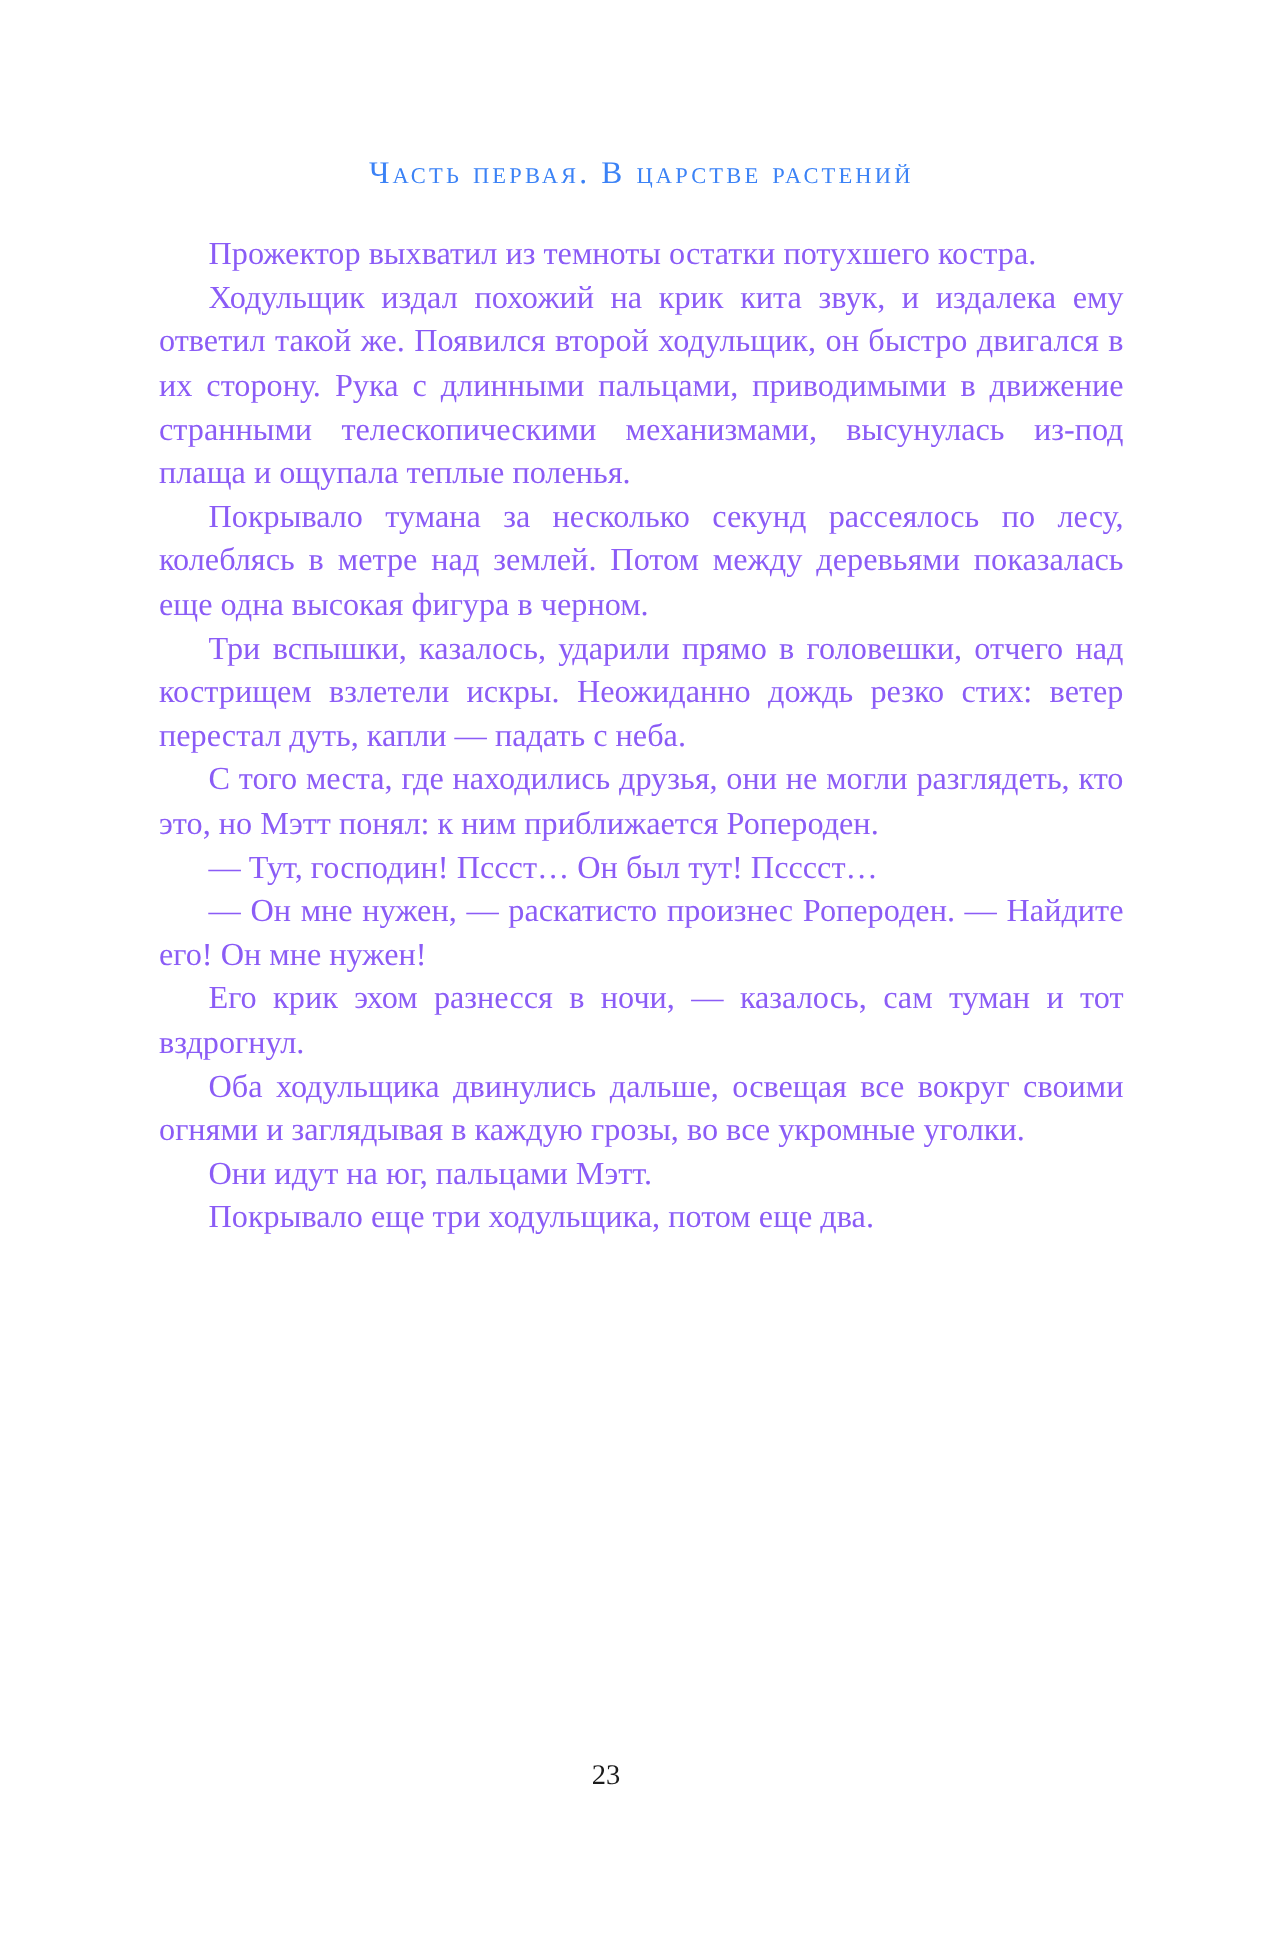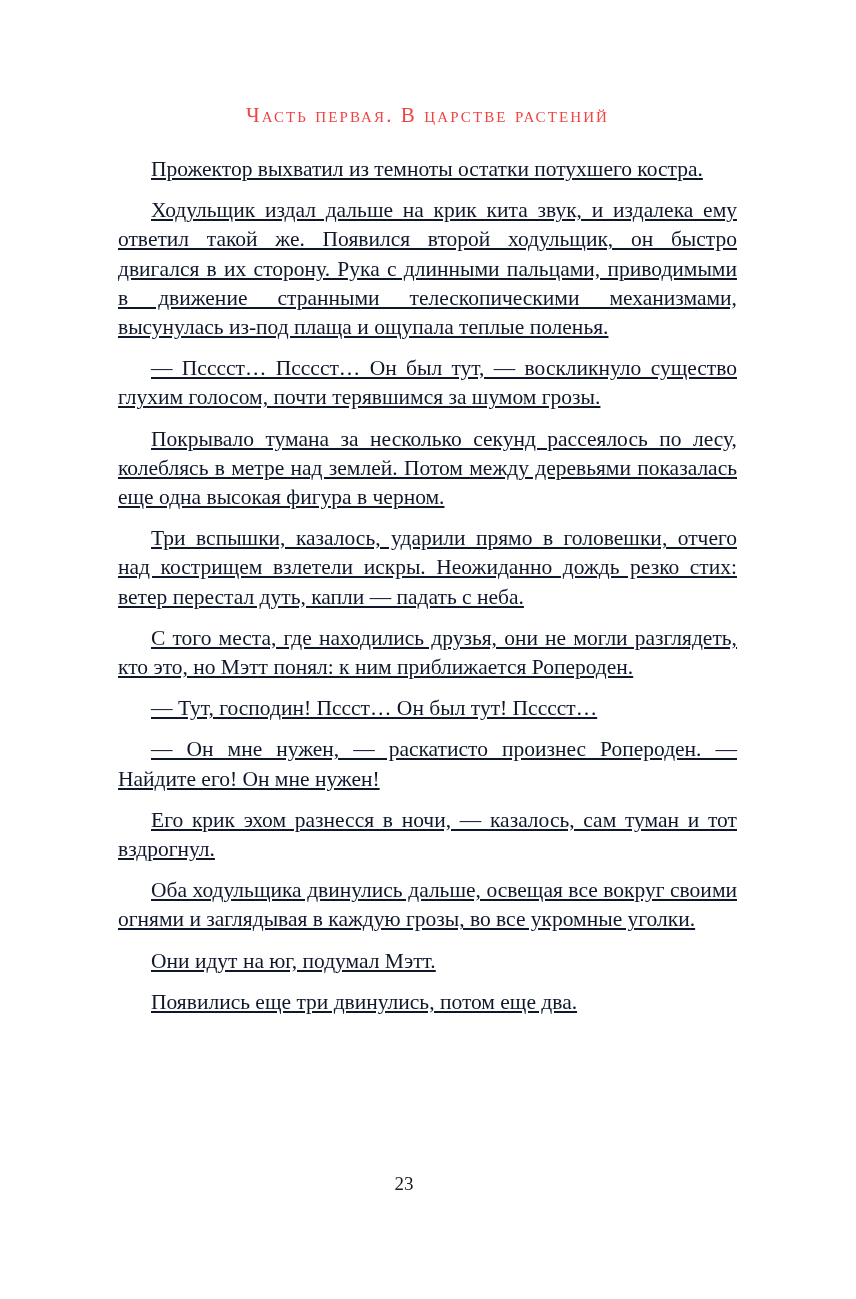--- a/index.html
+++ b/index.html
@@ -21,61 +21,59 @@
     box-sizing: border-box;
     padding: 103px 107px 0 106px;
     background: #ffffff;
   }
   .chapter-header {
     text-align: center;
     font-variant: small-caps;
     letter-spacing: 0.10em;
     font-size: 21px;
     font-weight: 500;
-    color: #ef4444;
+    color: #3b82f6;
     margin: 0 0 27px 0;
     white-space: nowrap;
   }
   .body-text p {
-    margin: 12px;
+    margin: 0;
     padding: 0;
     font-size: 21.5px;
     line-height: 29.2px;
     text-indent: 33px;
     text-align: justify;
-    color: #0f172a;
-    text-decoration: underline;
+    color: #8b5cf6;
   }
   .page-number {
     position: absolute;
     top: 1173px;
     left: 0;
     width: 808px;
     text-align: center;
     font-size: 19px;
     color: #1c1c1c;
   }
 </style>
 </head>
 <body>
 
 <div class="page">
 
   <div class="chapter-header">Часть первая. В царстве растений</div>
 
   <div class="body-text">
     <p>Прожектор выхватил из темноты остатки потухшего костра.</p>
-    <p>Ходульщик издал дальше на крик кита звук, и издалека ему ответил такой же. Появился второй ходульщик, он быстро двигался в их сторону. Рука с длинными пальцами, приводимыми в движение странными телескопическими механизмами, высунулась из-под плаща и ощупала теплые поленья.</p>
-    <p>— Псссст… Псссст… Он был тут, — воскликнуло существо глухим голосом, почти терявшимся за шумом грозы.</p>
+    <p>Ходульщик издал похожий на крик кита звук, и издалека ему ответил такой же. Появился второй ходульщик, он быстро двигался в их сторону. Рука с длинными пальцами, приводимыми в движение странными телескопическими механизмами, высунулась из-под плаща и ощупала теплые поленья.</p>
     <p>Покрывало тумана за несколько секунд рассеялось по лесу, колеблясь в метре над землей. Потом между деревьями показалась еще одна высокая фигура в черном.</p>
     <p>Три вспышки, казалось, ударили прямо в головешки, отчего над кострищем взлетели искры. Неожиданно дождь резко стих: ветер перестал дуть, капли — падать с неба.</p>
     <p>С того места, где находились друзья, они не могли разглядеть, кто это, но Мэтт понял: к ним приближается Ропероден.</p>
     <p>— Тут, господин! Пссст… Он был тут! Псссст…</p>
     <p>— Он мне нужен, — раскатисто произнес Ропероден. — Найдите его! Он мне нужен!</p>
     <p>Его крик эхом разнесся в ночи, — казалось, сам туман и тот вздрогнул.</p>
     <p>Оба ходульщика двинулись дальше, освещая все вокруг своими огнями и заглядывая в каждую грозы, во все укромные уголки.</p>
-    <p>Они идут на юг, подумал Мэтт.</p>
-    <p>Появились еще три двинулись, потом еще два.</p>
+    <p>Они идут на юг, пальцами Мэтт.</p>
+    <p>Покрывало еще три ходульщика, потом еще два.</p>
   </div>
 
   <div class="page-number">23</div>
 
 </div>
 
 </body></html>

